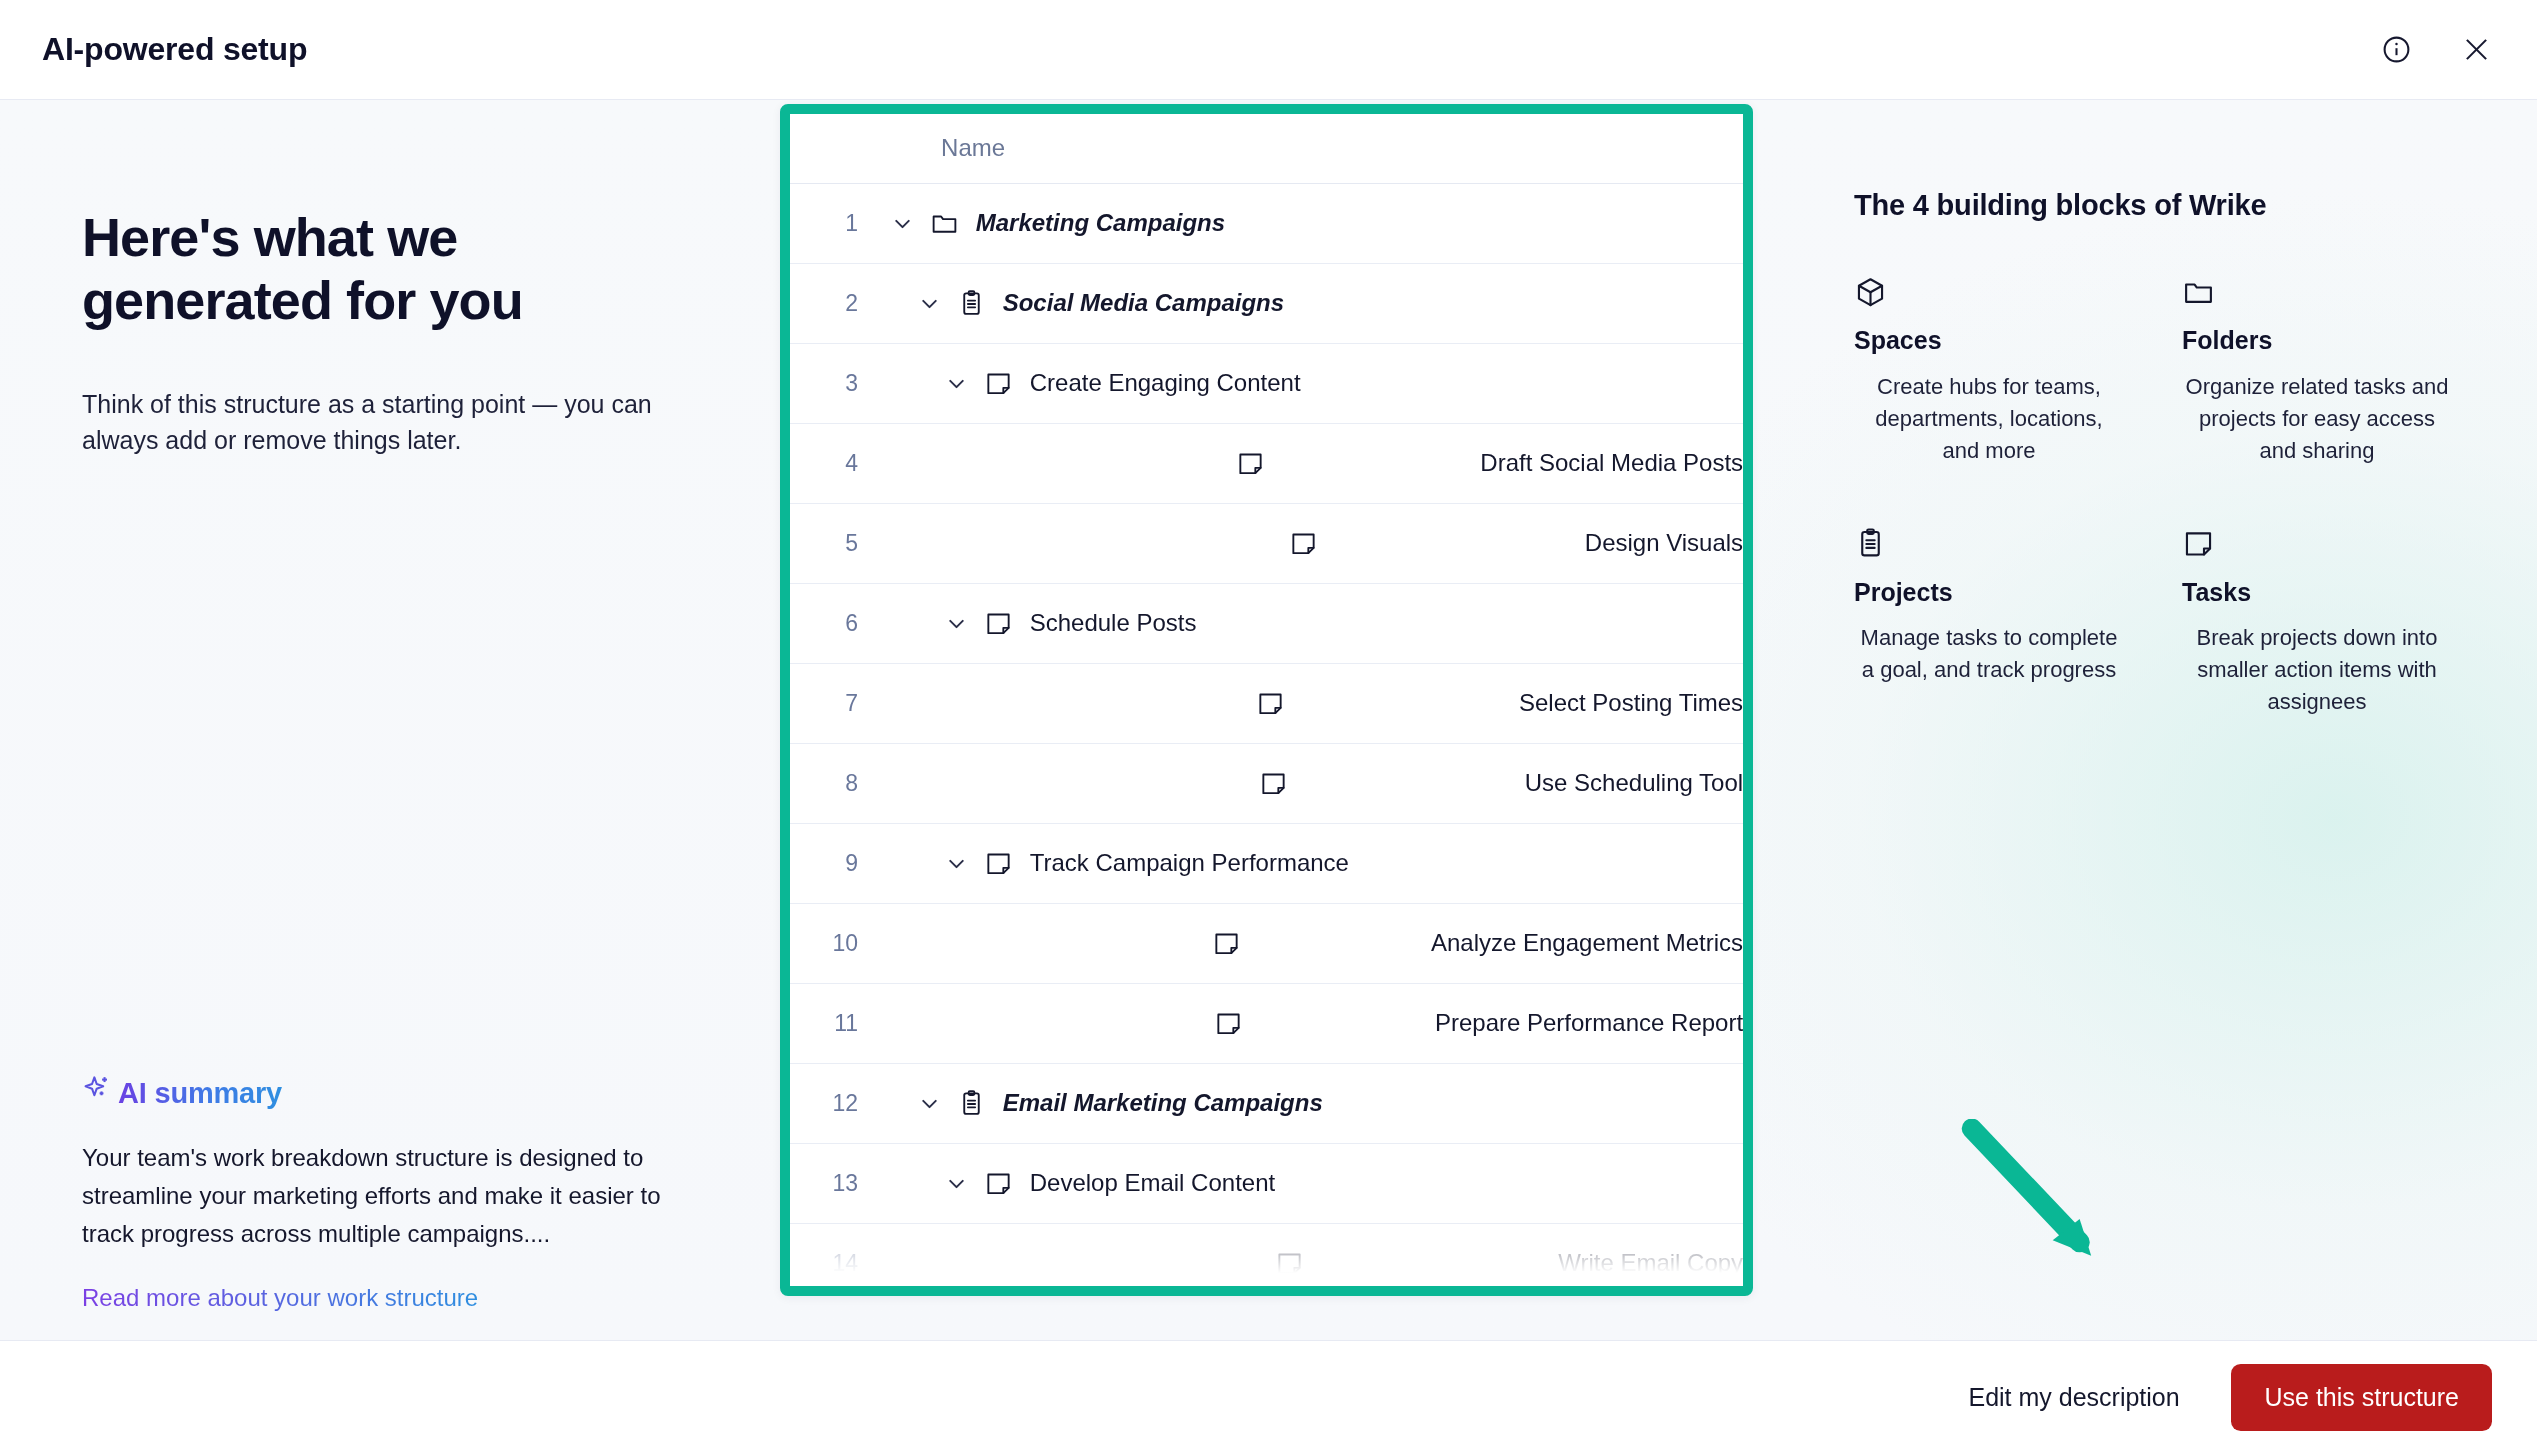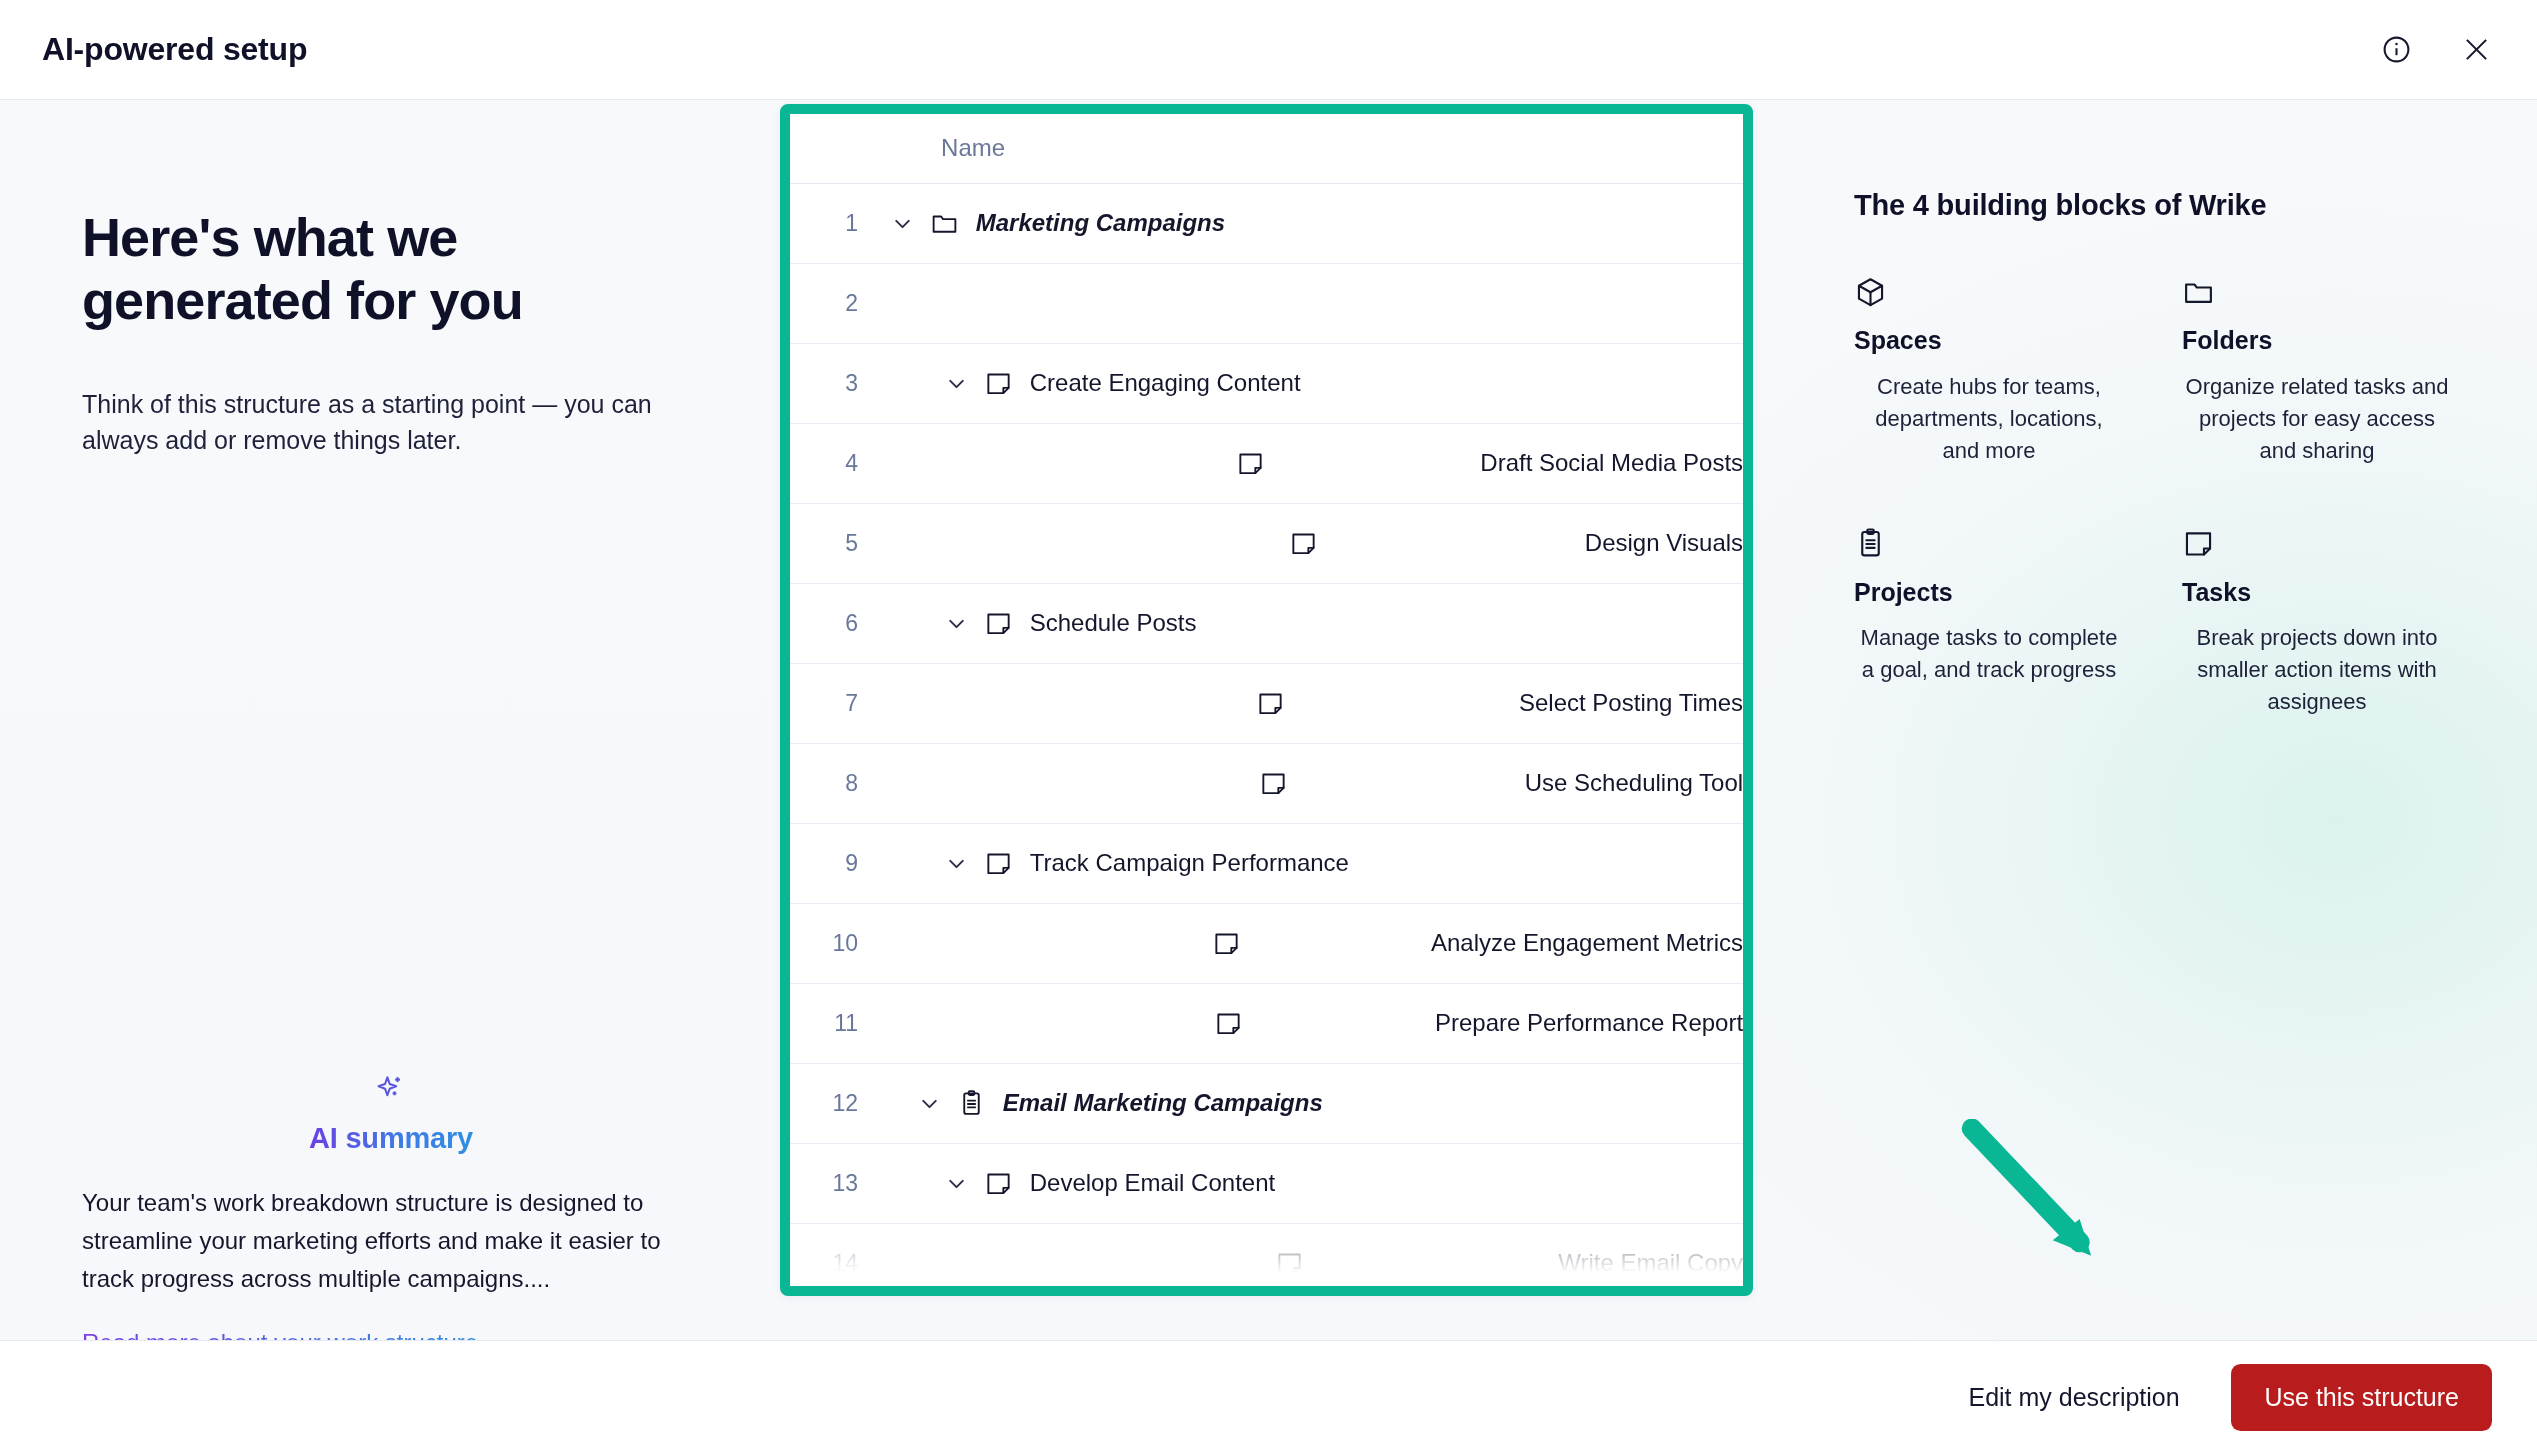--- a/index.html
+++ b/index.html
@@ -87,23 +87,22 @@
   }
 
   .ai-block {
     position: absolute;
     left: 82px;
     top: 973px;
     width: 618px;
   }
   .ai-head {
     display: flex;
-    align-items: center;
-    gap: 12px;
-    flex-direction: column;
+    align-items: flex-end;
+    gap: 3px;
   }
   .ai-title {
     font-size: 29px;
     font-weight: 700;
     background: linear-gradient(90deg, #6b41e3 0%, #3f7ae6 55%, #2f8fe0 100%);
     -webkit-background-clip: text;
     background-clip: text;
     color: transparent;
     letter-spacing: -0.2px;
   }
@@ -378,20 +377,37 @@
                   <div class="row-icon">
                     <svg width="29" height="29" viewBox="0 0 24 24" fill="none" stroke="currentColor" stroke-width="1.55" stroke-linejoin="round" stroke-linecap="round">
                       <path d="M3 6.2h6.2l1.6 2.2H21v10.4H3z"></path>
                     </svg>
                   </div>
                   <div class="row-label">Marketing Campaigns</div>
                 </div>
               </div>
               <div class="row lvl1 bold">
                 <div class="row-num">2</div>
+                <div class="row-body">
+                  <div class="chev-slot">
+                    <svg width="25" height="25" viewBox="0 0 24 24" fill="none" stroke="currentColor" stroke-width="1.9" stroke-linecap="round" stroke-linejoin="round">
+                      <polyline points="6,9.5 12,15.5 18,9.5"></polyline>
+                    </svg>
+                  </div>
+                  <div class="row-icon">
+                    <svg width="29" height="29" viewBox="0 0 24 24" fill="none" stroke="currentColor" stroke-width="1.55" stroke-linejoin="round" stroke-linecap="round">
+                      <rect x="6" y="3.6" width="12" height="17" rx="1.6"></rect>
+                      <rect x="9.6" y="1.8" width="4.8" height="3.2" rx="1"></rect>
+                      <line x1="9" y1="9.6" x2="15" y2="9.6"></line>
+                      <line x1="9" y1="12.4" x2="15" y2="12.4"></line>
+                      <line x1="9" y1="15.2" x2="15" y2="15.2"></line>
+                    </svg>
+                  </div>
+                  <div class="row-label">Social Media Campaigns</div>
+                </div>
               </div>
               <div class="row lvl2">
                 <div class="row-num">3</div>
                 <div class="row-body">
                   <div class="chev-slot">
                     <svg width="25" height="25" viewBox="0 0 24 24" fill="none" stroke="currentColor" stroke-width="1.9" stroke-linecap="round" stroke-linejoin="round">
                       <polyline points="6,9.5 12,15.5 18,9.5"></polyline>
                     </svg>
                   </div>
                   <div class="row-icon">

